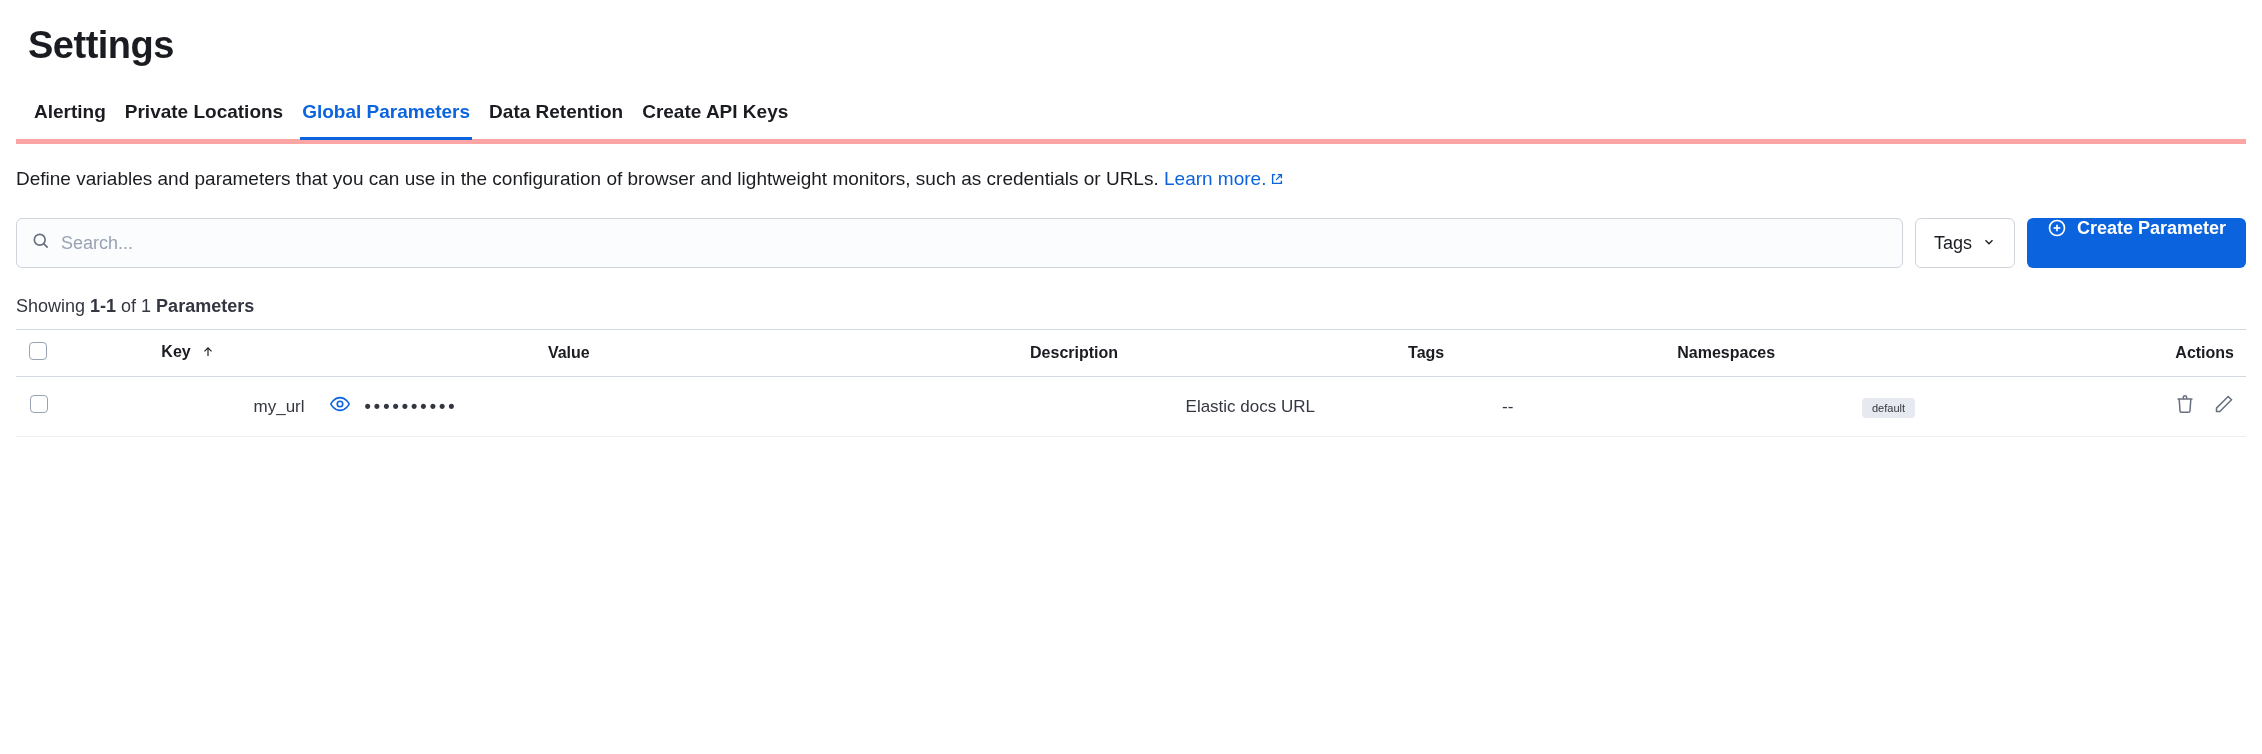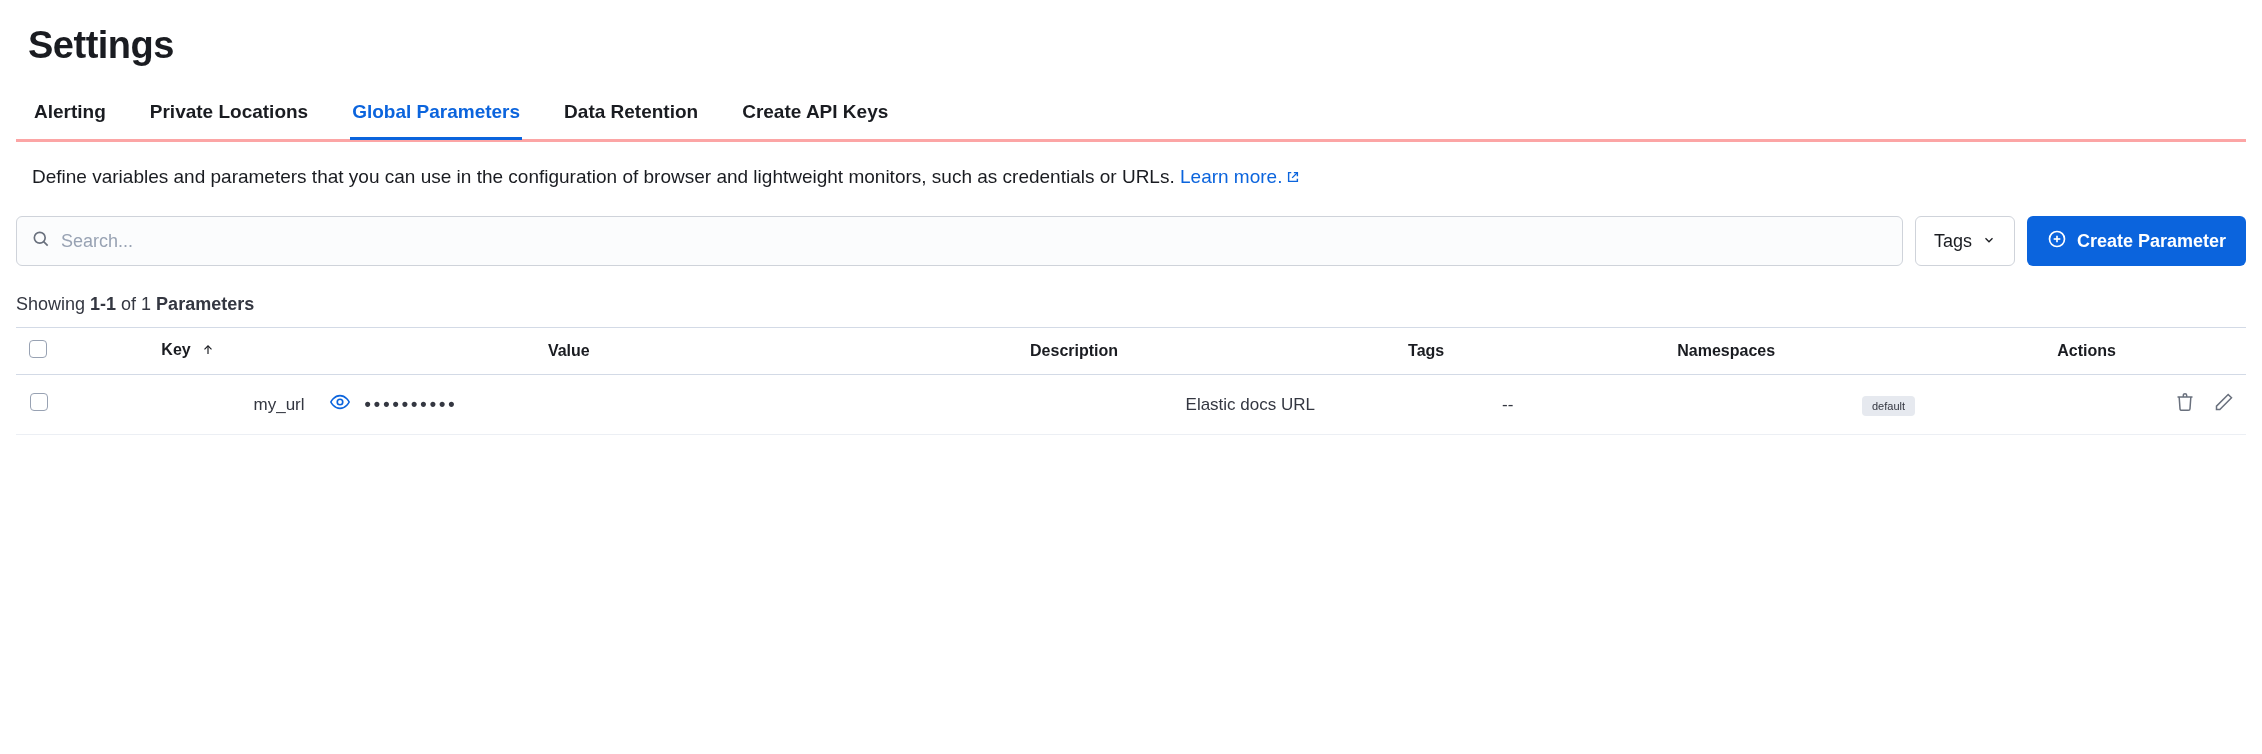--- a/index.html
+++ b/index.html
@@ -10,43 +10,43 @@
     padding: 16px 16px 40px 16px;
   }
   .page-title {
     font-size: 38px;
     font-weight: 700;
     margin: 8px 0 24px 12px;
     letter-spacing: -0.5px;
   }
   .tabs {
     display: flex;
-    gap: 40px;
-    border-bottom: 3px solid #fca5a5;
+    gap: 15px;
+    border-bottom: 5px solid #fca5a5;
     padding: 0 0 0 16px;
     margin-bottom: 20px;
   }
   .tab {
     font-size: 19px;
     font-weight: 700;
     color: #1a1c21;
     padding: 10px 2px 14px 2px;
     cursor: pointer;
     border-bottom: 3px solid transparent;
     margin-bottom: -1px;
   }
   .tab.active {
     color: #0b64dd;
     border-bottom-color: #0b64dd;
   }
   .description {
     font-size: 19px;
     line-height: 1.55;
     color: #1a1c21;
-    margin: 0 0 24px 16px;
+    margin: 0 0 24px 0;
   }
   .link {
     color: #0b64dd;
     text-decoration: none;
     cursor: pointer;
   }
   .ext-icon {
     display: inline-block;
     vertical-align: -1px;
     margin-left: 4px;
@@ -87,21 +87,21 @@
     padding: 0 18px;
     height: 50px;
     background: #fff;
     font-size: 18px;
     font-weight: 500;
     color: #1a1c21;
     cursor: pointer;
   }
   .create-btn {
     display: flex;
-    align-items: center;
+    align-items: flex-start;
     gap: 10px;
     border: none;
     border-radius: 6px;
     padding: 0 20px;
     height: 50px;
     background: #0b64dd;
     color: #fff;
     font-size: 18px;
     font-weight: 600;
     cursor: pointer;
@@ -118,21 +118,21 @@
   }
   thead th {
     text-align: center;
     font-size: 16px;
     font-weight: 700;
     color: #1a1c21;
     padding: 12px 12px;
     border-top: 1px solid #d3dae6;
     border-bottom: 1px solid #d3dae6;
   }
-  thead th.actions-col { }
+  thead th.actions-col { text-align: right; }
   tbody td {
     padding: 16px 12px;
     font-size: 17px;
     color: #343741;
     border-bottom: 1px solid #eceff4;
     vertical-align: middle;
     text-align: right;
   }
   .checkbox {
     width: 18px;

